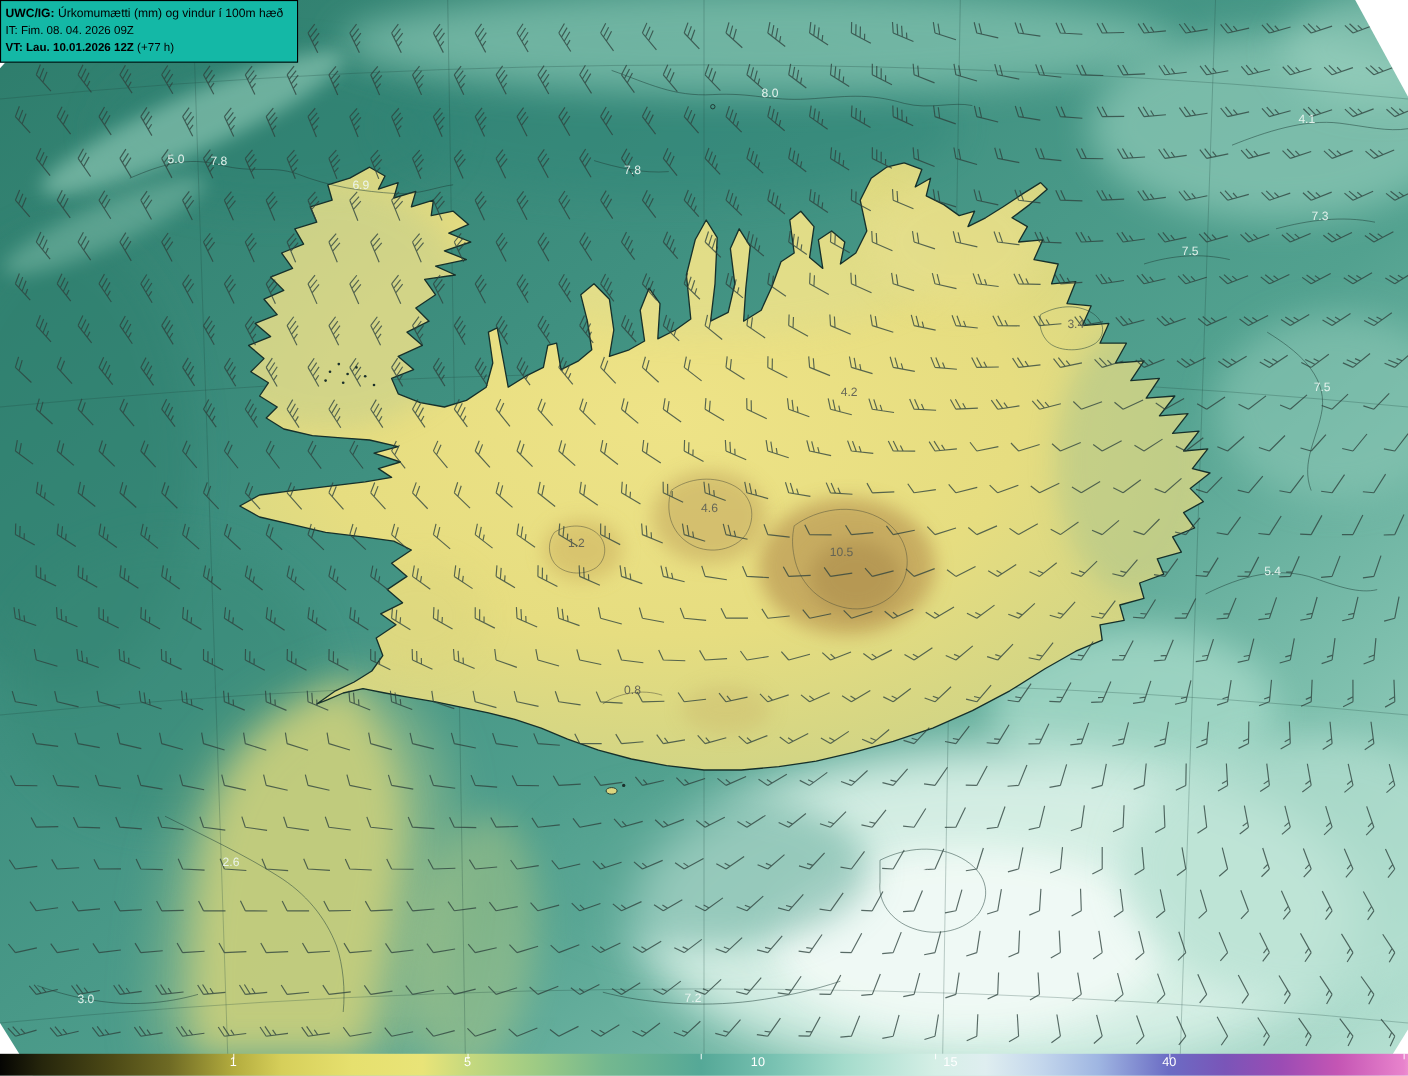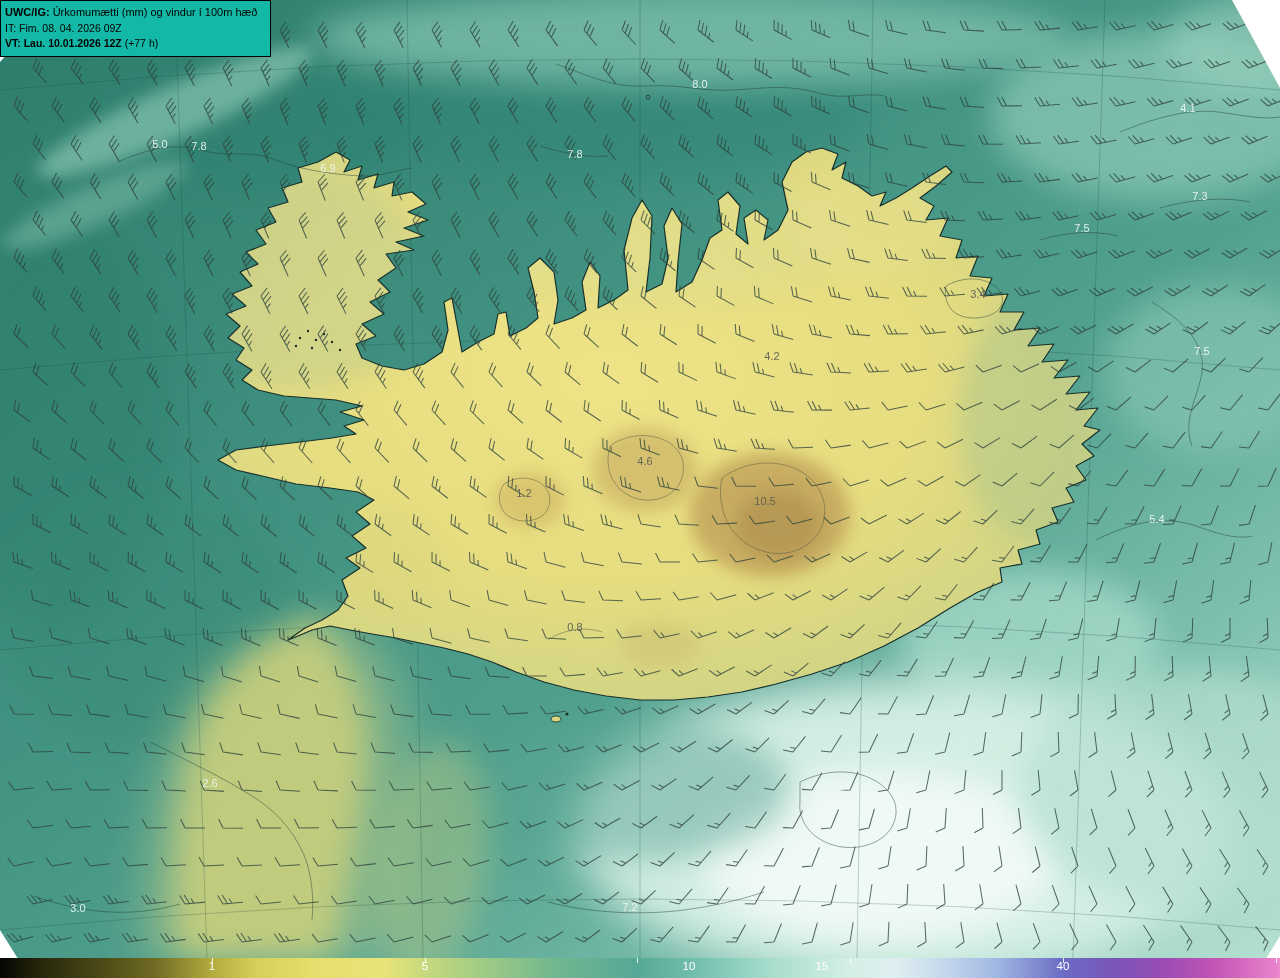--- a/index.html
+++ b/index.html
@@ -2701,20 +2701,20 @@
 </div>
 
 <div class="cb" id="colorbar" style="background: linear-gradient(to right, rgb(5, 5, 3) 0%, rgb(38, 38, 12) 3%, rgb(77, 74, 22) 8%, rgb(110, 106, 36) 12%, rgb(179, 172, 62) 16.6%, rgb(214, 207, 90) 20%, rgb(230, 224, 110) 25%, rgb(233, 228, 120) 30%, rgb(198, 217, 126) 33.2%, rgb(158, 203, 132) 38%, rgb(116, 184, 143) 43%, rgb(85, 168, 151) 49.8%, rgb(121, 194, 178) 55%, rgb(165, 220, 204) 60%, rgb(213, 239, 230) 66.4%, rgb(223, 238, 240) 70%, rgb(195, 214, 236) 74%, rgb(159, 182, 226) 78%, rgb(107, 108, 196) 83%, rgb(122, 85, 184) 87%, rgb(155, 76, 180) 91%, rgb(196, 85, 180) 95%, rgb(232, 131, 204) 99.7%, rgb(236, 142, 208) 100%);">
       <div class="cb-tick" style="left: 212px;"></div>
       <div class="cb-label" style="left: 212px;">1</div>
       <div class="cb-tick" style="left: 425px;"></div>
       <div class="cb-label" style="left: 425px;">5</div>
       <div class="cb-tick" style="left: 637px;"></div>
       <div class="cb-label" style="left: 657px; margin-left: 32px;">10</div>
       <div class="cb-tick" style="left: 850px;"></div>
-      <div class="cb-label" style="left: 822px;">15</div>
+      <div class="cb-label" style="left: 864px;">15</div>
       <div class="cb-tick" style="left: 1063px;"></div>
       <div class="cb-label" style="left: 1063px;">40</div>
       <div class="cb-tick" style="left: 1276px;"></div>
       <div class="cb-label" style="left: 1336px; transform: translateX(-100%); margin-top: 28px;">50</div>
     </div>
 
 </div>
 
 </body></html>

